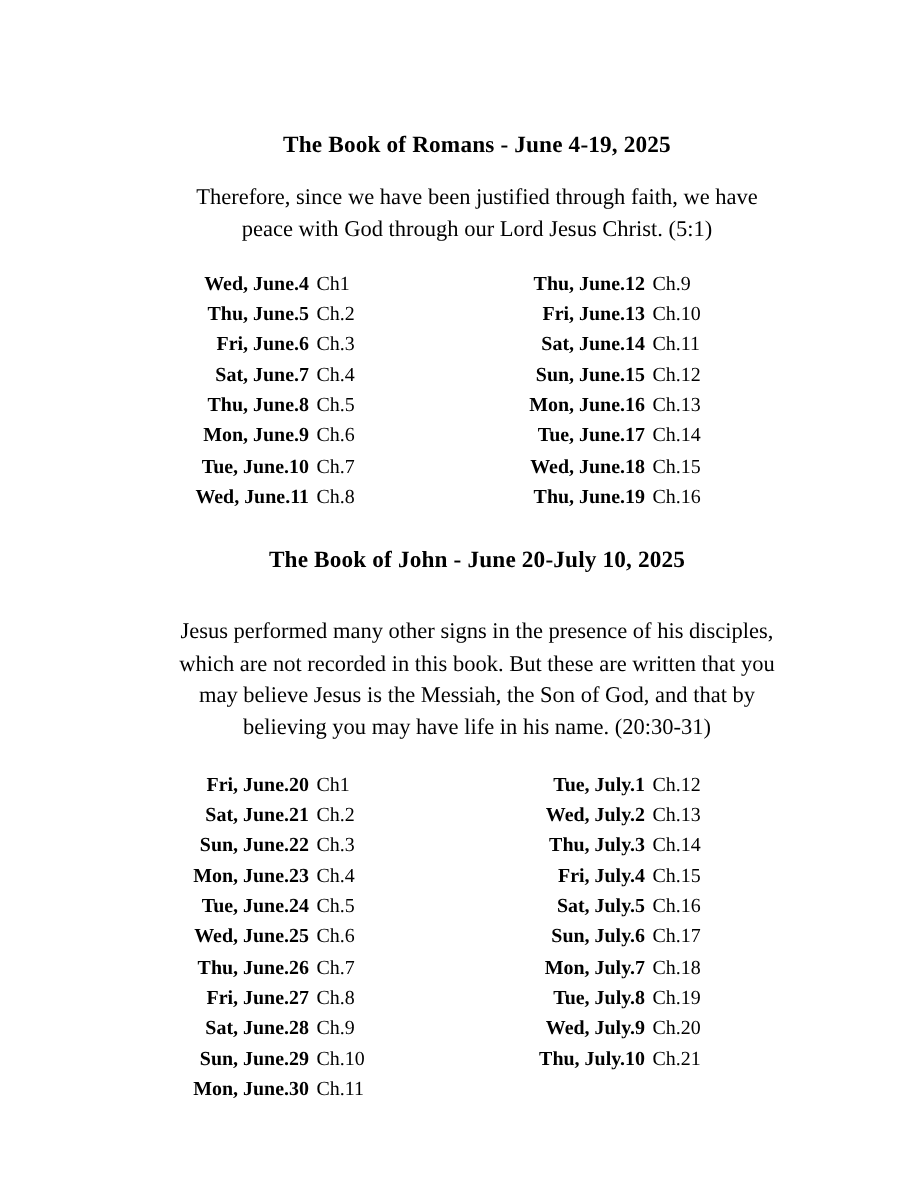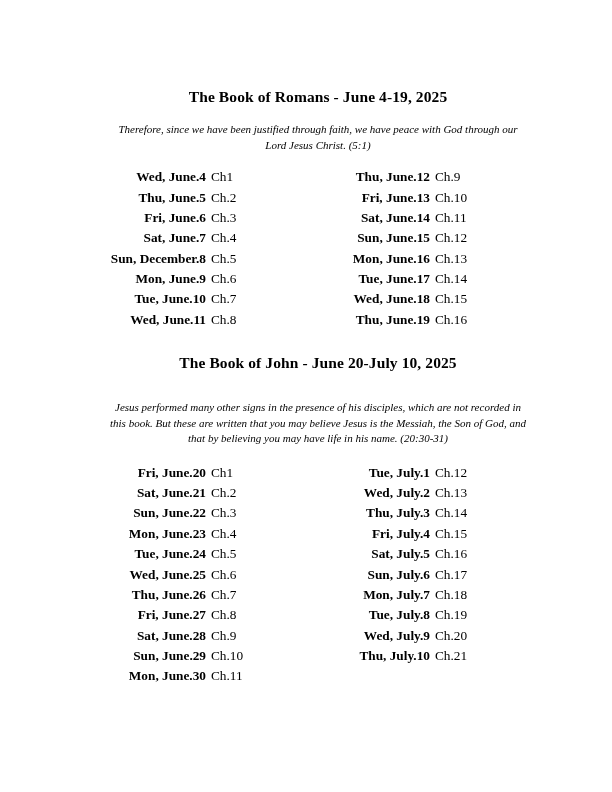--- a/index.html
+++ b/index.html
@@ -29,22 +29,21 @@
     font-size: 15.5px;
     font-weight: bold;
     letter-spacing: 0.1px;
     margin: 0 0 16px 0;
   }
   .section-2 .section-title {
     margin-top: 24px;
   }
   .verse {
     text-align: center;
-    font-size: 11px;
-    font-style: italic;
+    font-size: 15px;
     line-height: 1.42;
     margin: 0 auto 14px auto;
     width: 400px;
   }
   .section-2 .verse {
     width: 420px;
     margin-bottom: 16px;
     margin-top: 28px;
   }
   .schedule {
@@ -95,21 +94,21 @@
         </div>
         <div class="row">
           <span class="date">Fri, June.6</span>
           <span class="chapter">Ch.3</span>
         </div>
         <div class="row">
           <span class="date">Sat, June.7</span>
           <span class="chapter">Ch.4</span>
         </div>
         <div class="row">
-          <span class="date">Sun, December.8</span>
+          <span class="date">Thu, June.8</span>
           <span class="chapter">Ch.5</span>
         </div>
         <div class="row">
           <span class="date">Mon, June.9</span>
           <span class="chapter">Ch.6</span>
         </div>
         <div class="row">
           <span class="date">Tue, June.10</span>
           <span class="chapter">Ch.7</span>
         </div>

